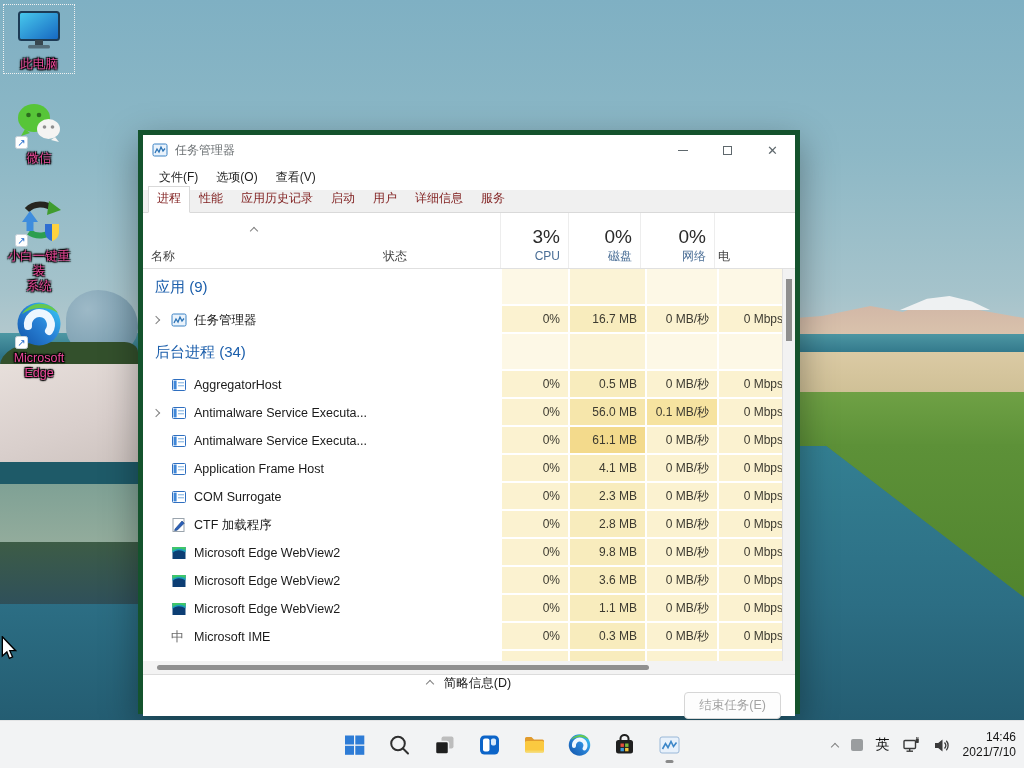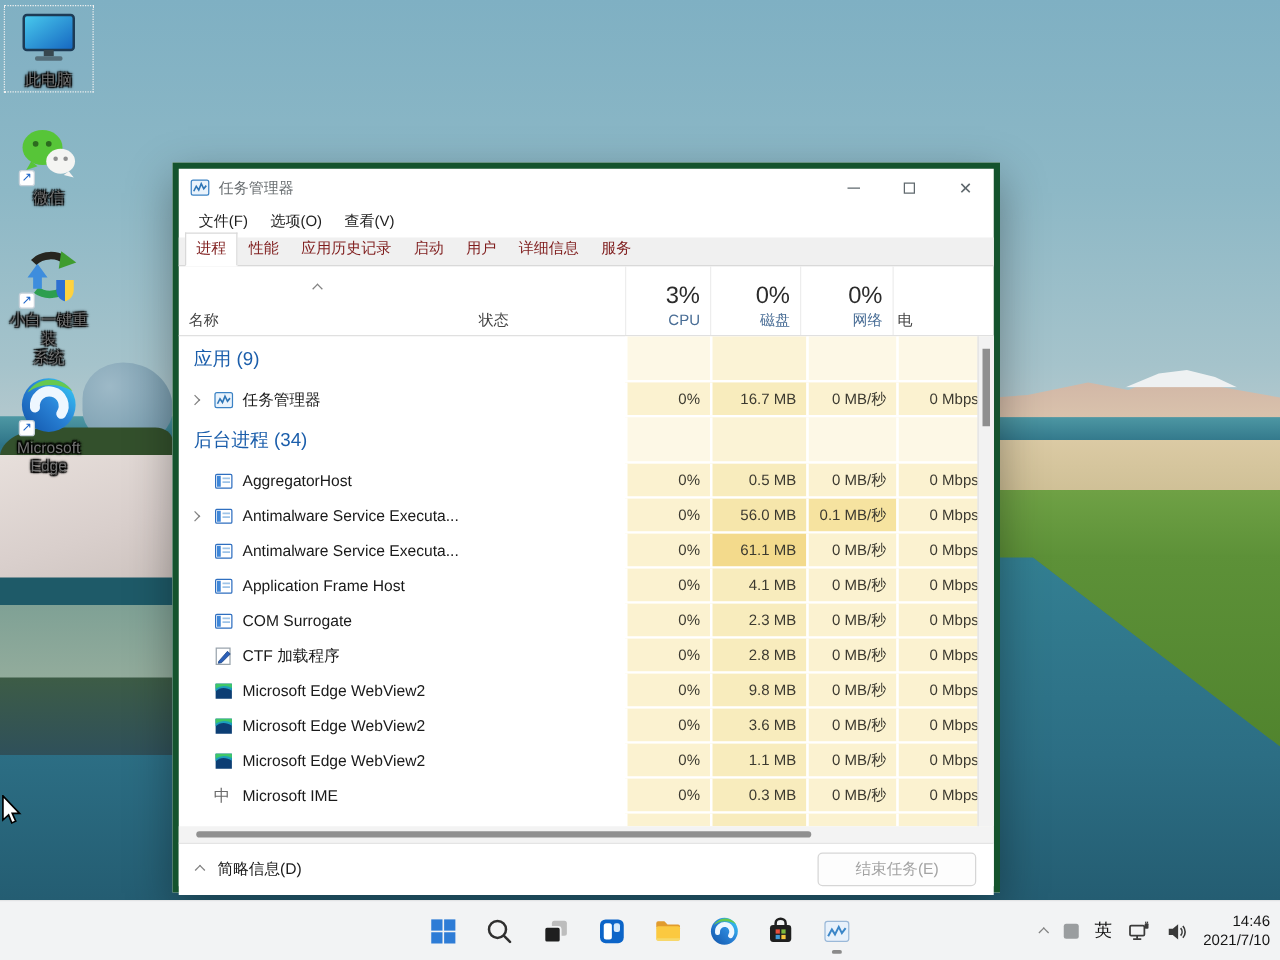--- a/index.html
+++ b/index.html
@@ -26,21 +26,21 @@
     background:radial-gradient(circle at 30% 30%,#9db9c7,#6f95a8); }
   .wp-trees { left:0; top:342px; width:138px; height:26px; background:#33502c; border-radius:30% 10% 0 0/90% 40% 0 0; }
   .wp-snowslope { left:0; top:364px; width:138px; height:100px; background:linear-gradient(160deg,#e7dfdb,#d9cfcc 60%,#cdc3bf); }
   .wp-tealband { left:0; top:462px; width:138px; height:22px; background:#1e5a68; }
   .wp-refl1 { left:0; top:484px; width:138px; height:60px; background:linear-gradient(180deg,#7fa195,#93ac9c); }
   .wp-refl2 { left:0; top:542px; width:138px; height:62px; background:linear-gradient(180deg,#3d5c46,#2f505a); }
 
   
   .dicon { position:absolute; left:5px; width:68px; text-align:center; cursor:default; }
   .dicon .art { position:relative; width:48px; height:48px; margin:0 auto; }
-  .dicon .lbl { margin-top:3px; font-size:12.5px; line-height:15px; color:#737373;
+  .dicon .lbl { margin-top:3px; font-size:12.5px; line-height:15px; color:#ec4899;
     text-shadow:1px 1px 1px #000,-1px -1px 1px #000,1px -1px 1px #000,-1px 1px 1px #000,0 0 3px #000; }
   .dicon.sel { outline:1px dotted #f0f0f0; outline-offset:1px; background:rgba(140,180,200,.10); }
   .badge { position:absolute; left:0px; bottom:-1px; width:13px; height:13px; background:#fff;
     border:1px solid #c8d2da; border-radius:2.5px; font-size:10px; line-height:11px; color:#1b64c8; text-align:center; }
 
   
   .window { position:absolute; left:138px; top:130px; width:662px; height:584px; background:#fff;
     border:5px solid #14532d; box-shadow:0 12px 34px rgba(0,0,0,.35); font-size:12px; color:#1a1a1a; }
   .titlebar { height:30px; display:flex; align-items:center; padding-left:9px; }
   .titlebar .ticon { width:16px; height:16px; margin-right:7px; }
@@ -95,23 +95,23 @@
   .mem.l2 { background:#f6e6ab; }
   .mem.l3 { background:#f3da8c; }
   .disk.l2 { background:#f6e3a0; }
   .c-power { flex:1; background:#fff; border-left:1px solid #f0f0f0; }
 
   .vscroll { position:absolute; right:0; top:134px; width:13px; height:392px; background:#f2f2f2; border-left:1px solid #e2e2e2; }
   .vthumb { position:absolute; top:10px; left:3px; width:6px; height:62px; background:#8f8f8f; }
   .hscroll { height:13px; background:#f3f3f3; position:relative; }
   .hthumb { position:absolute; left:14px; top:4px; width:492px; height:5px; background:#909090; border-radius:3px; }
 
-  .tfooter { height:42px; border-top:1px solid #dcdcdc; display:flex; align-items:center; padding:0 14px; background:#fff; }
+  .tfooter { height:42px; border-top:1px solid #dcdcdc; display:flex; align-items:center; padding:0 14px; background:#fff;flex-direction:column; }
   .fleft { display:flex; align-items:center; gap:11px; font-size:12.5px; color:#1a1a1a; }
-  .endtask { margin-left:auto; padding:4px 29px; border:1px solid #d6d6d6; border-radius:4px; background:#fdfdfd;
+  .endtask { margin-left:auto; padding:4px 14px; border:1px solid #d6d6d6; border-radius:4px; background:#fdfdfd;
     color:#a3a3a3; font-size:12.5px; }
 
   
   .taskbar { position:absolute; left:0; bottom:0; width:1024px; height:48px; background:#f2f3f4; border-top:1px solid #e3e4e5; }
   .tb-center { position:absolute; left:50%; top:0; transform:translateX(-50%); height:48px; display:flex; align-items:center; gap:7px; }
   .tb-btn { width:38px; height:40px; border-radius:5px; display:flex; align-items:center; justify-content:center; position:relative; }
   .tb-btn svg { width:24px; height:24px; display:block; }
   .run-dot { position:absolute; bottom:2px; left:50%; transform:translateX(-50%); width:8px; height:3px; border-radius:2px; background:#8a8a8a; }
   .tb-tray { position:absolute; right:8px; top:0; height:48px; display:flex; align-items:center; gap:13px; }
   .tray-sq { width:12px; height:12px; background:#9a9d9f; border-radius:2px; }

